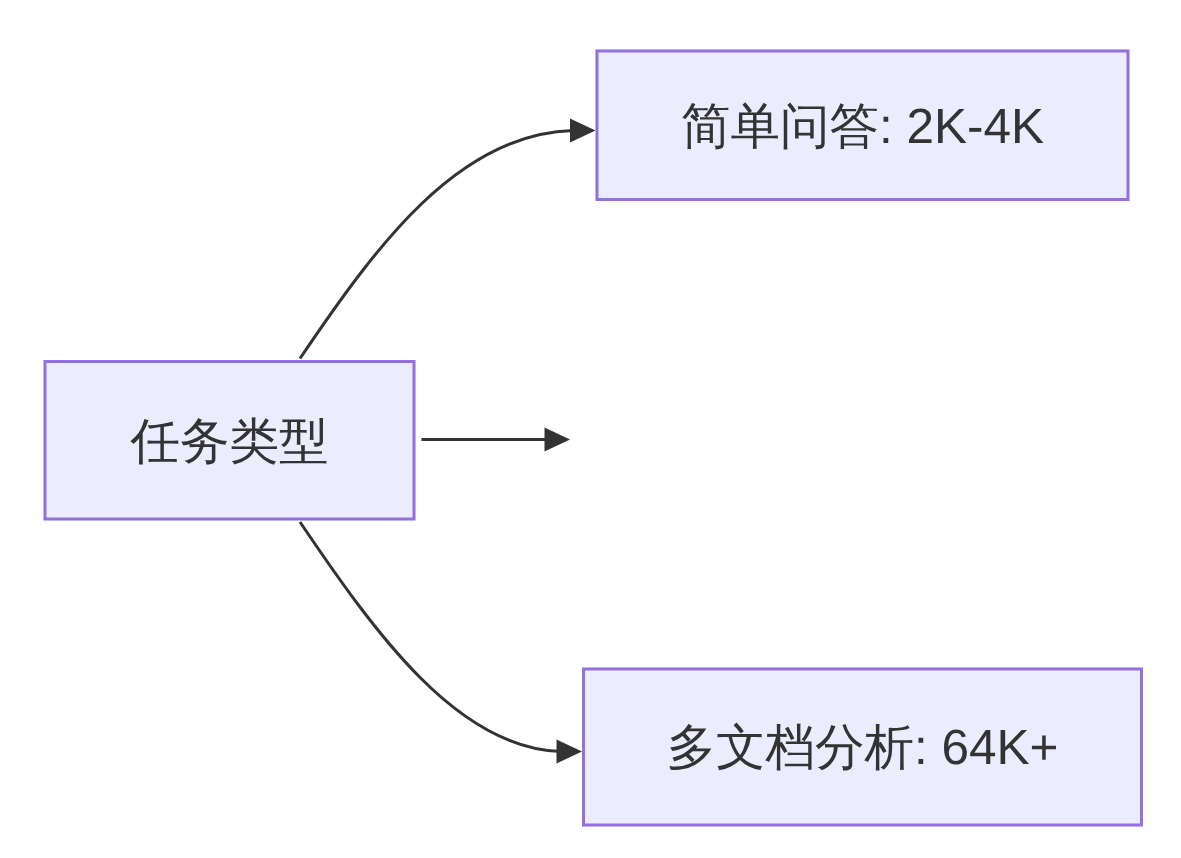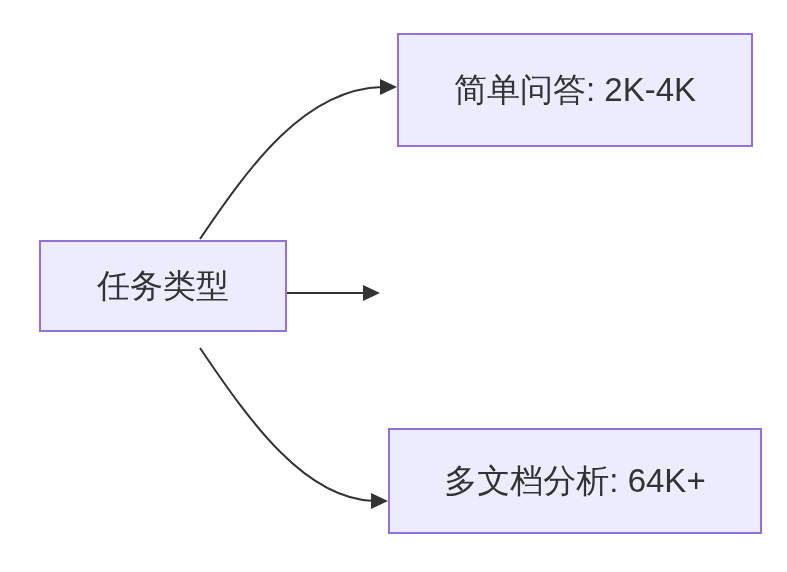--- a/index.html
+++ b/index.html
@@ -31,24 +31,24 @@
     color: #333333;
     font-size: 33px;
     line-height: 1.2;
     display: flex;
     align-items: center;
     justify-content: center;
     text-align: center;
     white-space: nowrap;
     z-index: 1;
   }
-  .node-root   { left: 39px;  top: 240px; width: 248px; height: 92px; }
-  .node-top    { left: 397px; top: 33px;  width: 356px; height: 114px; }
+  .node-root   { left: 29px;  top: 240px; width: 248px; height: 107px; }
+  .node-top    { left: 397px; top: 33px;  width: 356px; height: 101px; }
   .node-mid    { left: 380px; top: 238px; width: 392px; height: 107px; }
-  .node-bottom { left: 388px; top: 428px; width: 374px; height: 106px; }
+  .node-bottom { left: 388px; top: 445px; width: 374px; height: 106px; }
   .edge-path {
     fill: none;
     stroke: #333333;
     stroke-width: 2px;
   }
   .edge-head {
     fill: #333333;
     stroke: none;
   }
 </style>

